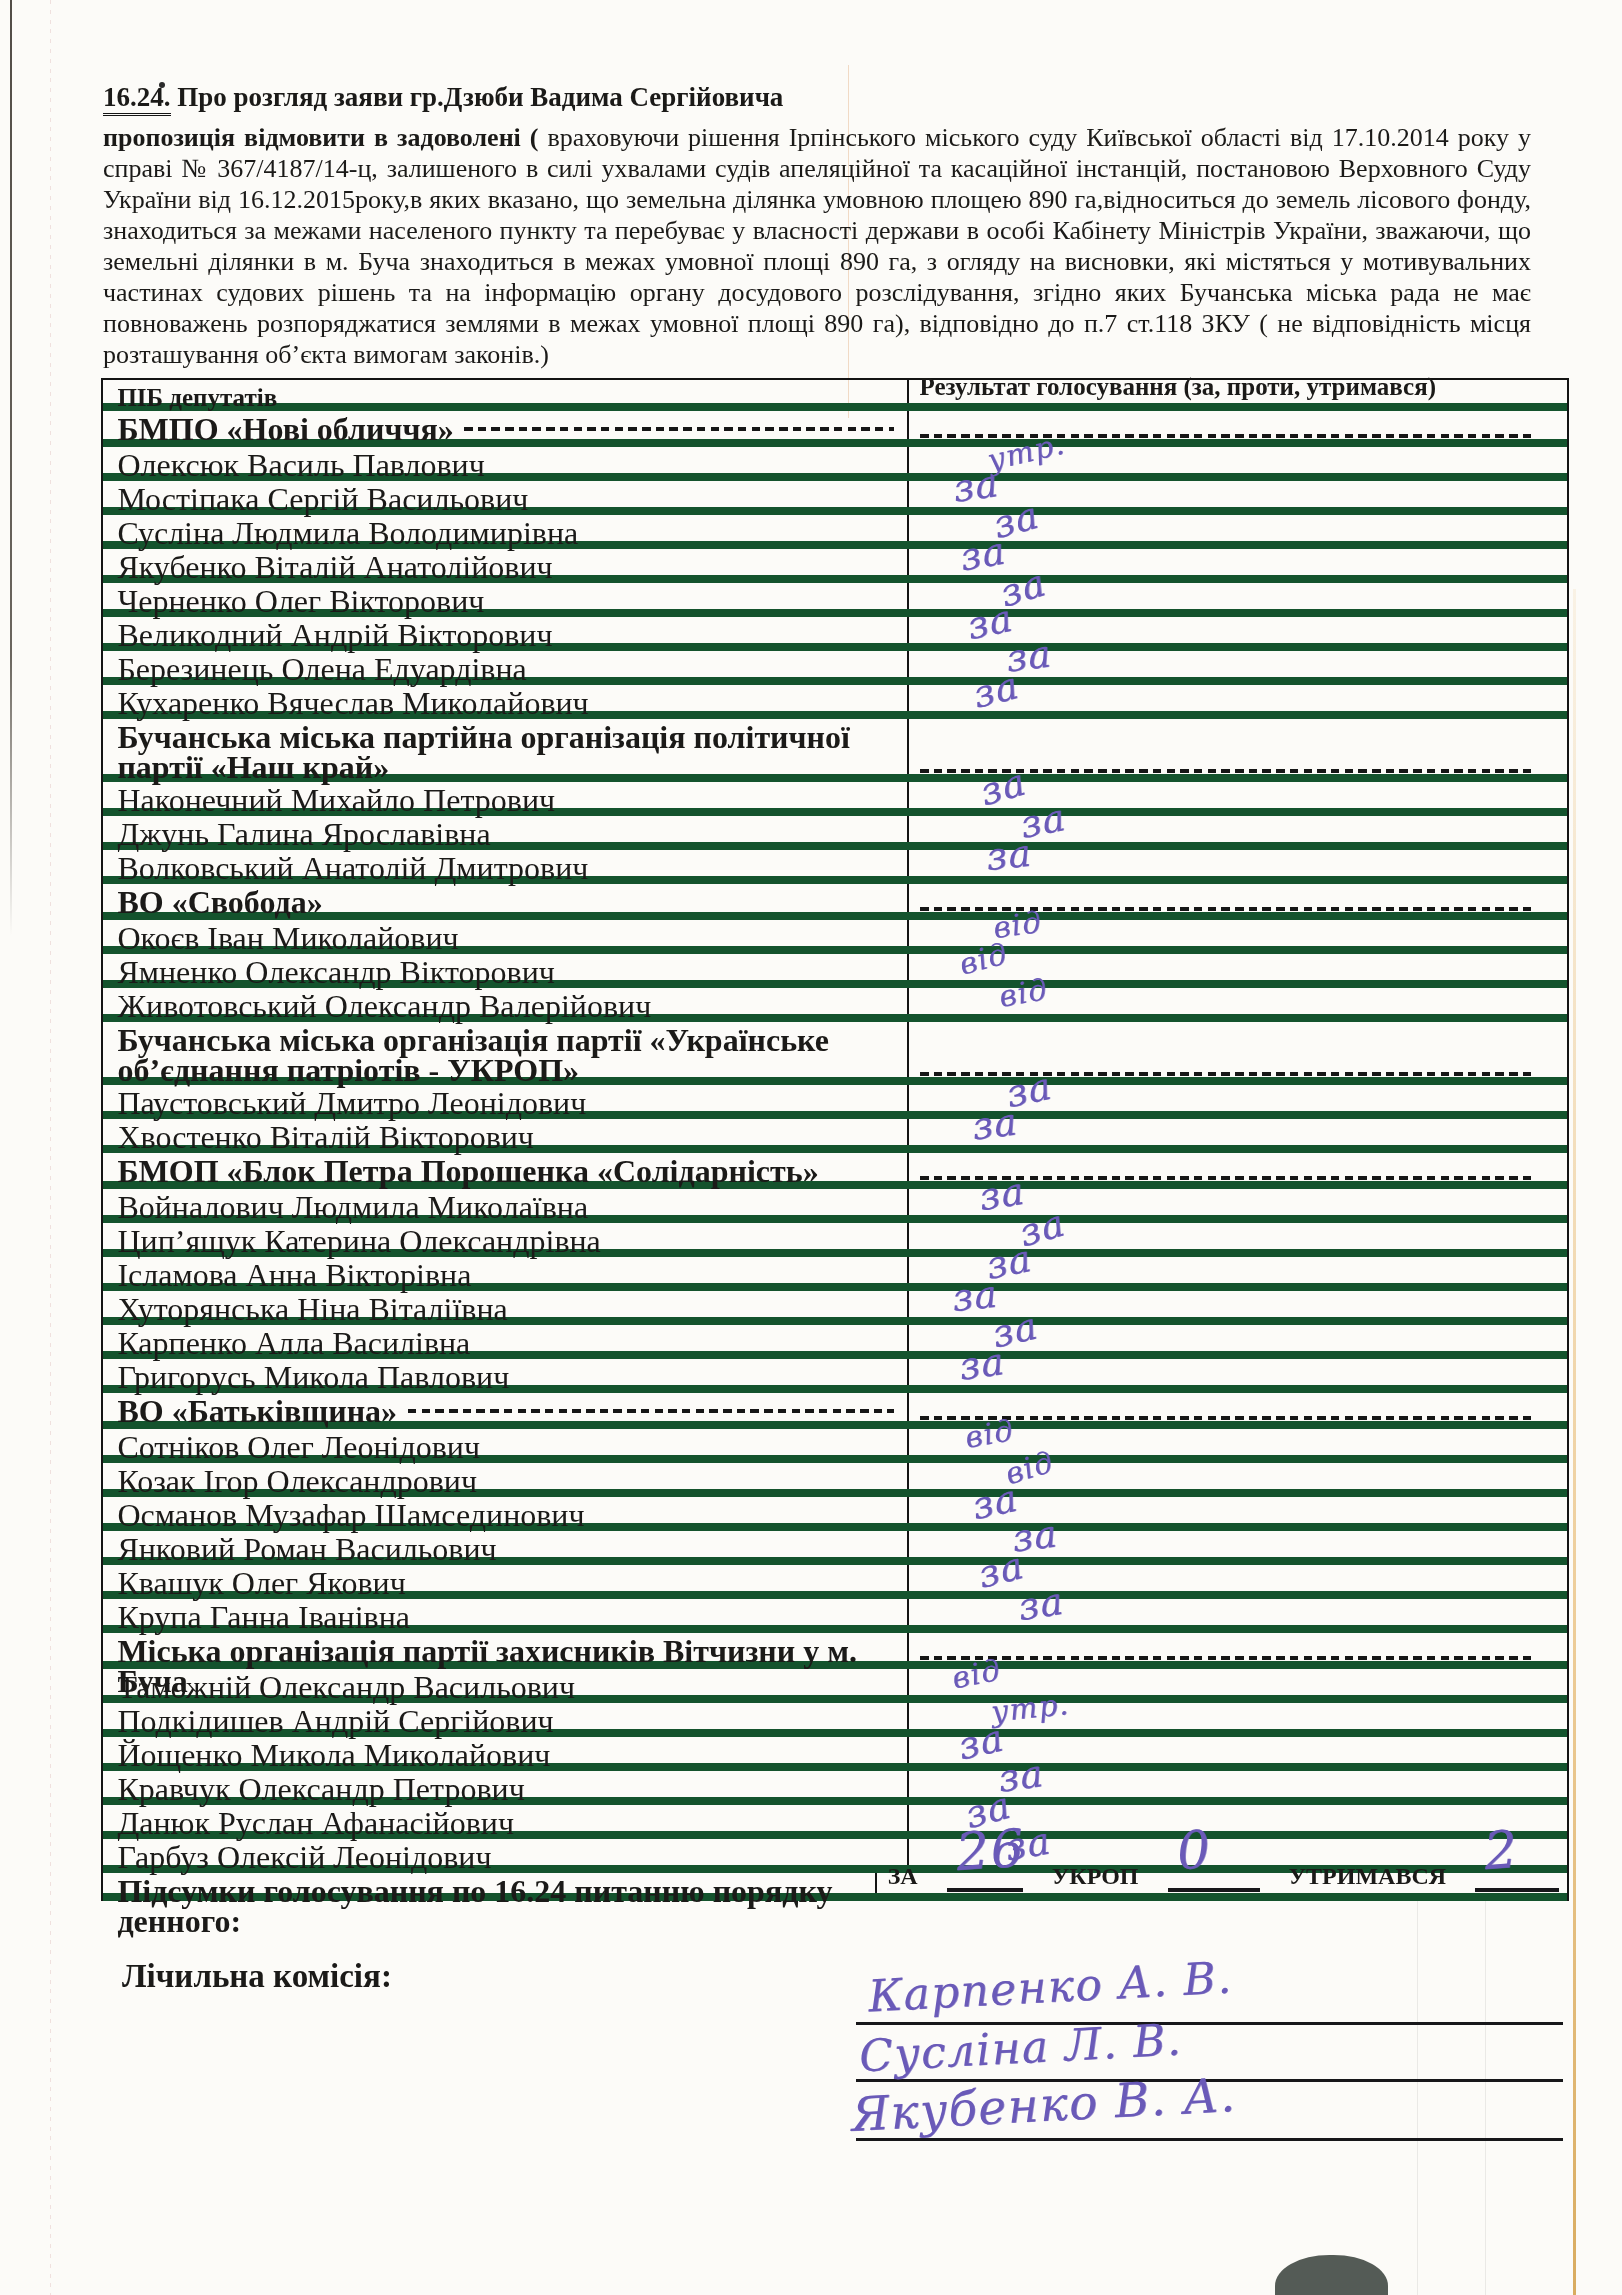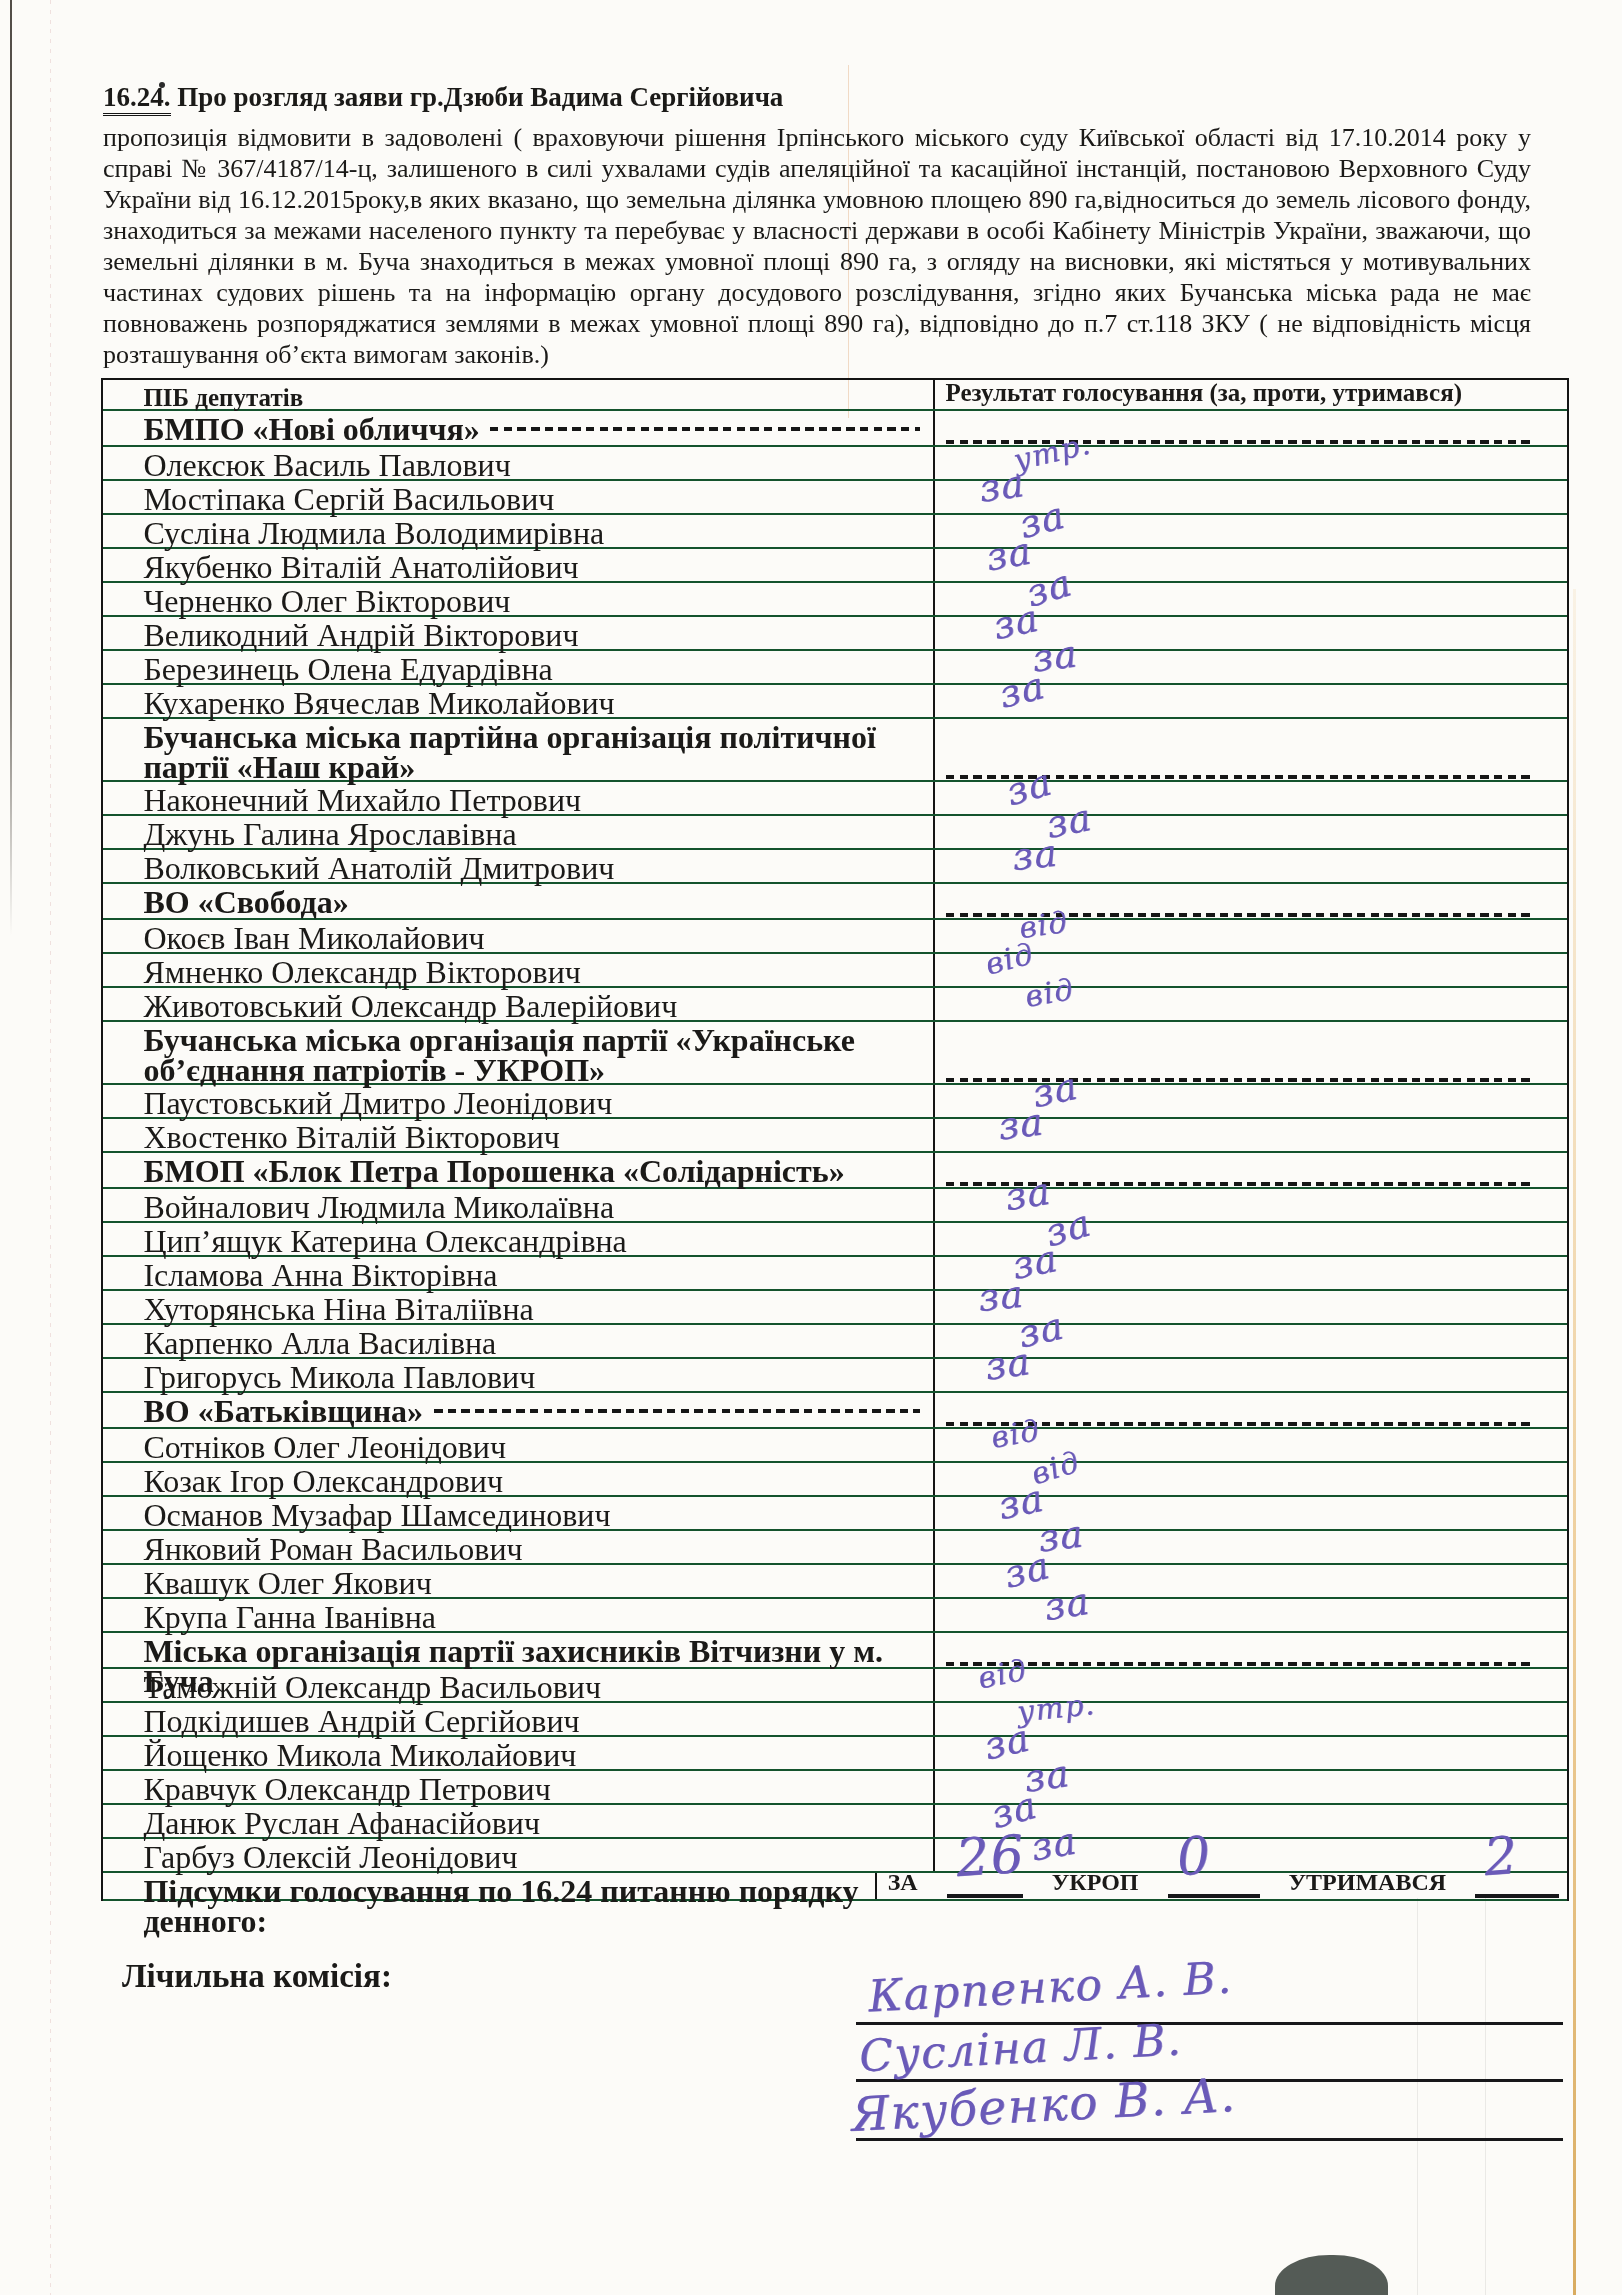--- a/index.html
+++ b/index.html
@@ -6,28 +6,28 @@
   #page{
     position:relative; width:1623px; height:2295px;
     background:#fcfbf8; overflow:hidden;
     font-family:"Liberation Serif", serif; color:#1b1a18;
   }
   
   .doc-block{position:absolute; left:103px; top:82px; width:1428px;}
   .title{font-size:27px; font-weight:bold; margin:0 0 9.2px 0;}
   .title .num{border-bottom:3.9px double #151515; padding-bottom:0.7px;}
   .para{font-size:26px; line-height:31px; text-align:justify; margin:0;}
-  .para .lead{font-weight:normal;}
+  .para .lead{font-weight:bold;}
   
   #vote-table{
     position:absolute; left:101px; top:378px; width:1468px;
     border:2px solid #141414; border-bottom:none;
     box-sizing:border-box; background:transparent;
   }
-  .trow{display:flex; border-bottom:2px solid #14532d; box-sizing:border-box; position:relative;padding-left:26px;}
+  .trow{display:flex; border-bottom:8px solid #14532d; box-sizing:border-box; position:relative;}
   .cell{box-sizing:border-box;}
   .c1{width:806px; border-right:2px solid #141414; padding:3.3px 9.2px 1.3px 14.4px; display:flex; align-items:flex-start;}
   .c2{flex:1; position:relative; padding:3.3px 7.9px 1.3px 10.5px; display:flex; align-items:flex-end;}
   .trow.thead{height:31px;} .trow.thead .nm{font-weight:bold; font-size:25px;}
   .trow.party{height:36px;} .trow.party.two{height:63px;}
   .trow.deputy{height:34px;}
   .trow.summary{height:28px;}
   .nm{font-size:32px; line-height:30px; white-space:normal;}
   .b{font-weight:bold;}
   .dashfill{flex:1; height:3.9px; margin:13px 3.9px 0 10.5px;

